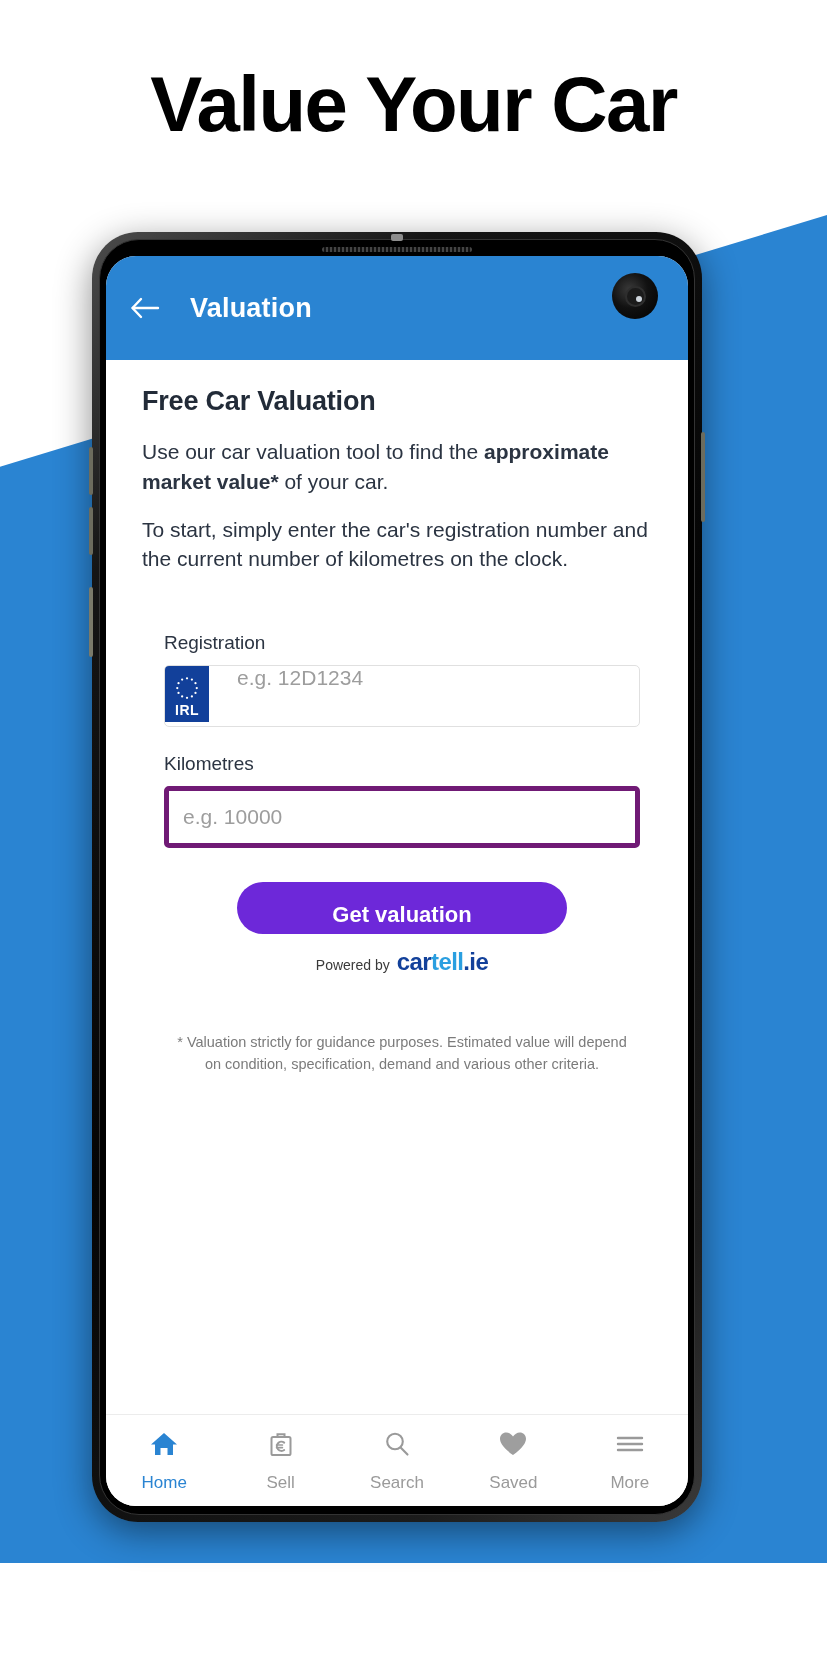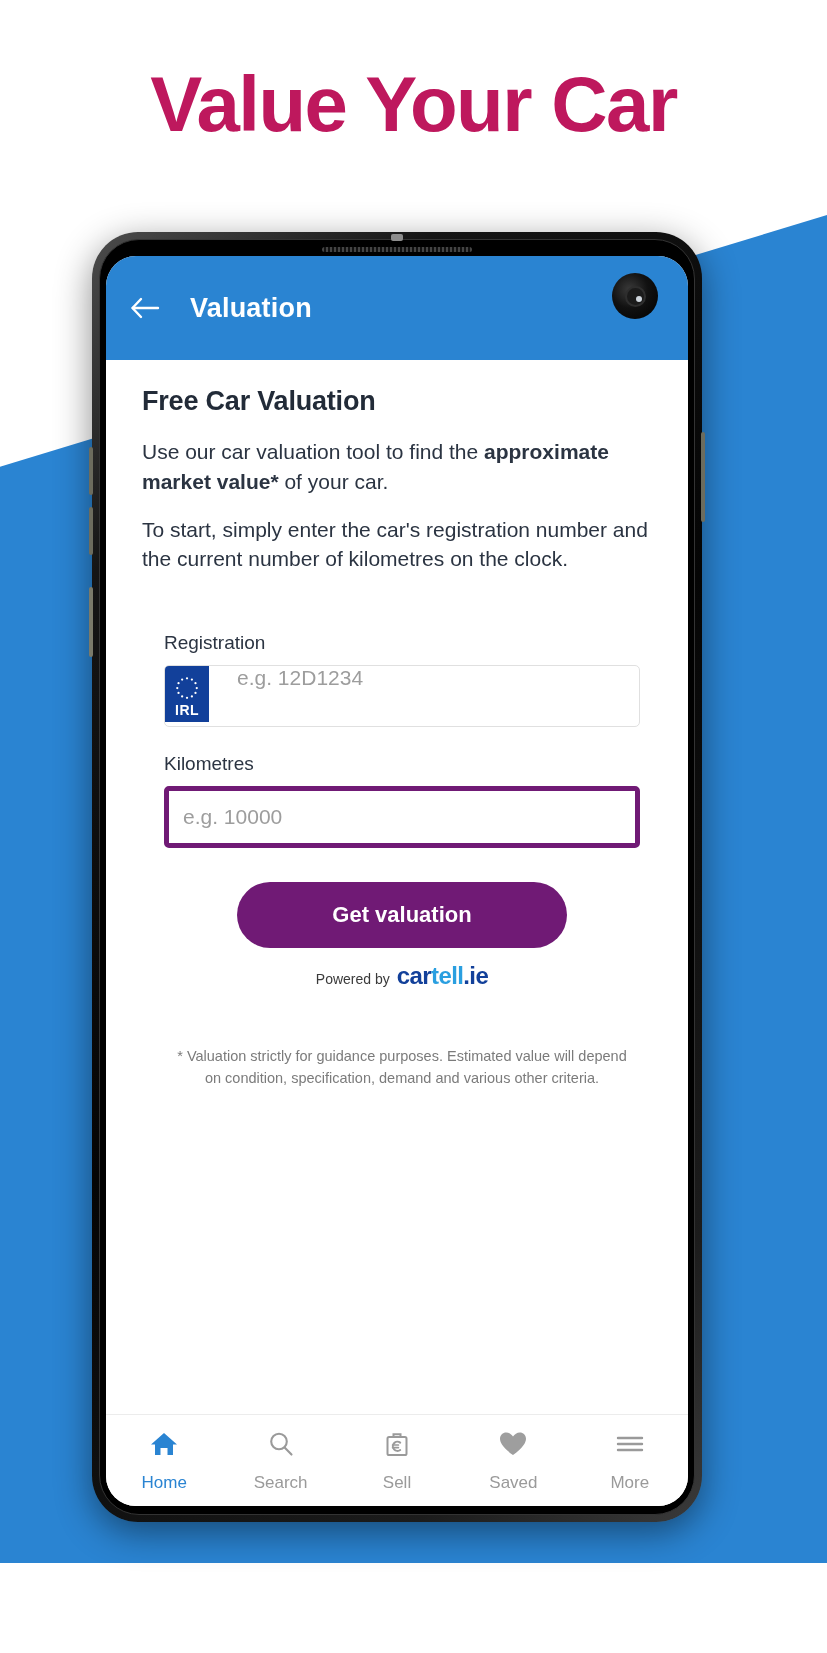--- a/index.html
+++ b/index.html
@@ -43,21 +43,21 @@
 
   
   .page-title {
     position: absolute;
     top: 62px;
     left: 0;
     width: 827px;
     text-align: center;
     font-size: 78px;
     font-weight: bold;
-    color: #be185d;
+    color: #000000;
     letter-spacing: -1.5px;
     z-index: 3;
     line-height: 1.1;
   }
 
   
   .phone {
     position: absolute;
     left: 92px;
     top: 232px;
@@ -259,24 +259,24 @@
     border-radius: 5px;
     display: flex;
     align-items: center;
     margin-bottom: 26px;
   }
 
   .cta-wrap { text-align: center; margin-top: 34px; }
   .cta-button {
     display: inline-block;
     width: 330px;
-    height: 66px;
+    height: 52px;
     line-height: 66px;
     border-radius: 33px;
-    background: #701a75;
+    background: #6d28d9;
     color: #ffffff;
     font-size: 22px;
     font-weight: bold;
     border: none;
     font-family: "Liberation Sans", sans-serif;
     cursor: pointer;
   }
   .powered {
     margin-top: 14px;
     font-size: 14px;
@@ -422,42 +422,42 @@
         <div class="nav-icon">
           <svg width="30" height="28" viewBox="0 0 30 28">
             <path d="M15 3 L28 14.5 H24 V25 H18.5 V18 H11.5 V25 H6 V14.5 H2 Z" fill="#2a84d2"></path>
           </svg>
         </div>
         <div class="nav-label">Home</div>
       </div>
 
       <div class="nav-item">
         <div class="nav-icon">
-          <svg width="28" height="28" viewBox="0 0 28 28">
-            <circle cx="12" cy="11.5" r="7.8" fill="none" stroke="#9a9a9a" stroke-width="2.1"></circle>
-            <path d="M17.6 17.4 L24.5 24.6" stroke="#9a9a9a" stroke-width="2.1" stroke-linecap="round"></path>
-          </svg>
-        </div>
-        <div class="nav-label">Search</div>
-      </div>
-
-      <div class="nav-item">
-        <div class="nav-icon">
           <svg width="28" height="30" viewBox="0 0 28 30">
             <rect x="4.5" y="8" width="19" height="18" rx="1.6" fill="none" stroke="#9a9a9a" stroke-width="2"></rect>
             <path d="M10.5 8 V5.2 H17.5 V8" fill="none" stroke="#9a9a9a" stroke-width="2" stroke-linecap="round"></path>
             <path d="M17.2 13.6 a4.6 4.6 0 1 0 0 7.4" fill="none" stroke="#9a9a9a" stroke-width="2" stroke-linecap="round"></path>
             <path d="M9.6 16 H15.4 M9.6 18.6 H15.4" stroke="#9a9a9a" stroke-width="1.7" stroke-linecap="round"></path>
           </svg>
         </div>
         <div class="nav-label">Sell</div>
       </div>
 
       <div class="nav-item">
         <div class="nav-icon">
+          <svg width="28" height="28" viewBox="0 0 28 28">
+            <circle cx="12" cy="11.5" r="7.8" fill="none" stroke="#9a9a9a" stroke-width="2.1"></circle>
+            <path d="M17.6 17.4 L24.5 24.6" stroke="#9a9a9a" stroke-width="2.1" stroke-linecap="round"></path>
+          </svg>
+        </div>
+        <div class="nav-label">Search</div>
+      </div>
+
+      <div class="nav-item">
+        <div class="nav-icon">
           <svg width="30" height="28" viewBox="0 0 30 28">
             <path d="M15 25 C5 18 2 12.5 2 8.8 C2 5.2 4.8 2.6 8.2 2.6 C11 2.6 13.4 4.3 15 6.6 C16.6 4.3 19 2.6 21.8 2.6 C25.2 2.6 28 5.2 28 8.8 C28 12.5 25 18 15 25 Z" fill="#9e9e9e"></path>
           </svg>
         </div>
         <div class="nav-label">Saved</div>
       </div>
 
       <div class="nav-item">
         <div class="nav-icon">
           <svg width="30" height="22" viewBox="0 0 30 22">

